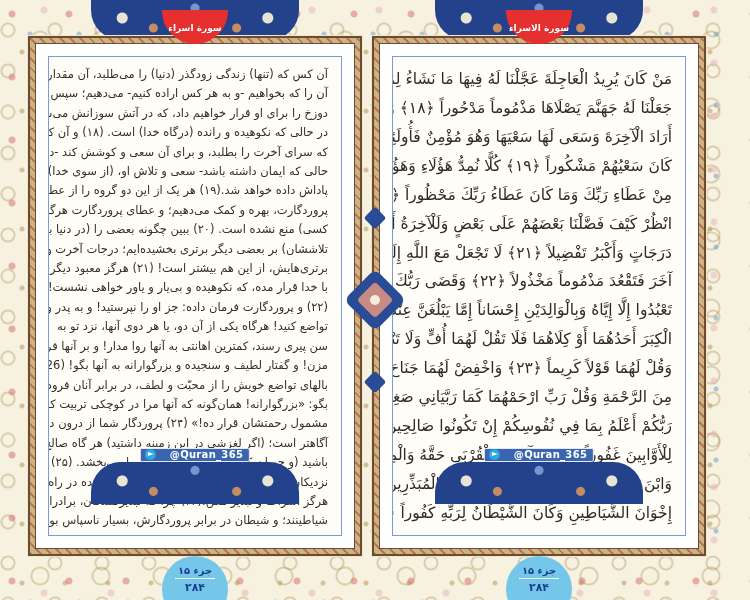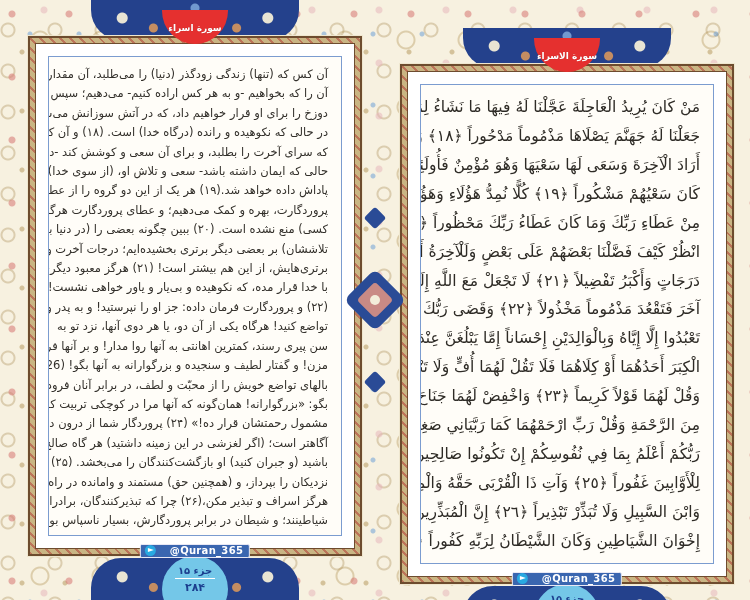--- a/index.html
+++ b/index.html
@@ -12,23 +12,23 @@
       radial-gradient(circle at 12px 14px, rgba(216,128,122,.60) 0 3px, rgba(216,128,122,0) 4px),
       radial-gradient(circle at 30px 34px, rgba(110,160,214,.55) 0 2px, rgba(110,160,214,0) 3px),
       radial-gradient(circle at 44px 10px, rgba(231,183,188,.55) 0 3px, rgba(231,183,188,0) 4px),
       radial-gradient(circle at 22px 52px, rgba(177,147,84,.50) 0 2px, rgba(177,147,84,0) 3px),
       radial-gradient(circle at 40px 40px, rgba(177,147,84,0) 7px, rgba(177,147,84,.38) 8px 9px, rgba(177,147,84,0) 10px),
       radial-gradient(circle at 8px 30px,  rgba(177,147,84,0) 5px, rgba(165,135,78,.34) 6px 7px, rgba(165,135,78,0) 8px);
     background-size:57px 63px, 49px 71px, 67px 53px, 43px 59px, 61px 67px, 47px 41px;
   }
 
   
-  .page{position:absolute;top:0;height:600px;width:334px;border-radius:22px;}
+  .page{position:absolute;top:0;height:504px;width:334px;border-radius:22px;}
   .page-left{left:28px;}
-  .page-right{left:400px;margin-top:28px;}
+  .page-right{left:372px;}
 
   
   .top-ornament,.bottom-ornament{
     position:absolute;left:50%;transform:translateX(-50%);
     width:208px;background:#24418c;
     background-image:
       radial-gradient(circle at 15% 45%, rgba(243,237,215,.95) 0 5px, rgba(243,237,215,0) 6px),
       radial-gradient(circle at 85% 45%, rgba(243,237,215,.95) 0 5px, rgba(243,237,215,0) 6px),
       radial-gradient(circle at 30% 70%, rgba(205,145,95,.95) 0 4px, rgba(205,145,95,0) 5px),
       radial-gradient(circle at 70% 70%, rgba(205,145,95,.95) 0 4px, rgba(205,145,95,0) 5px),

